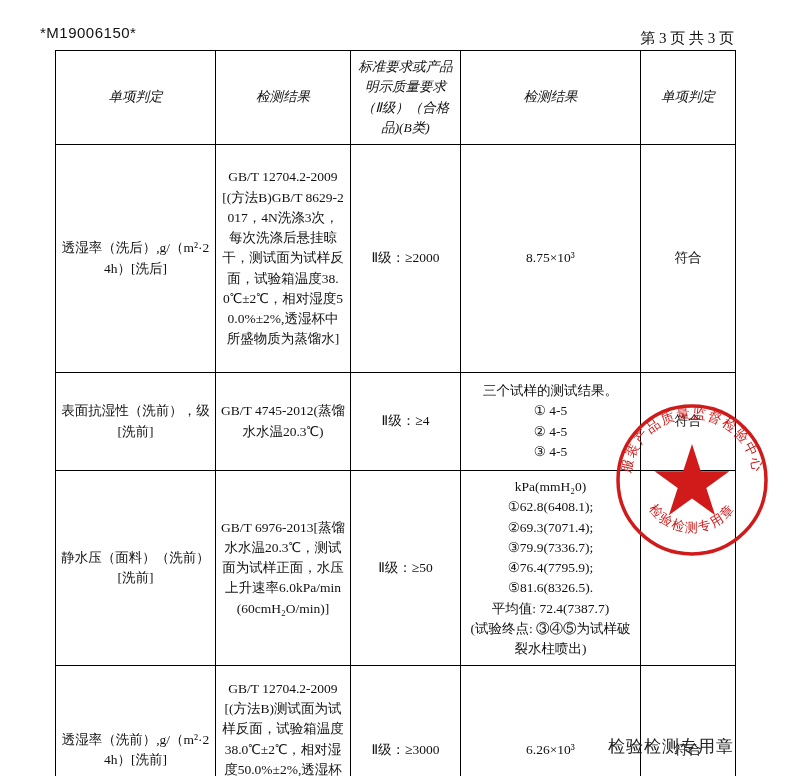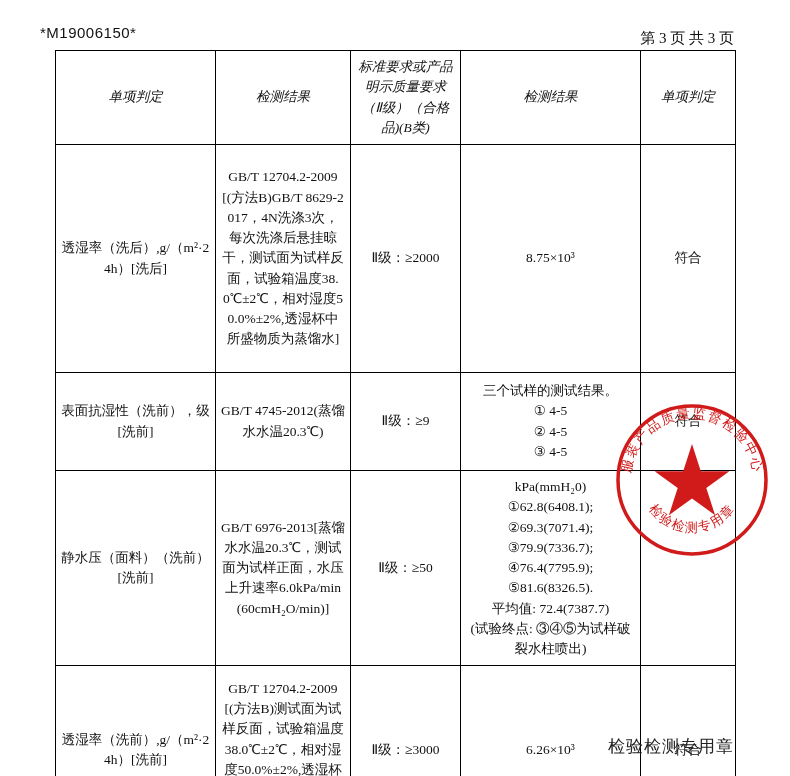--- a/index.html
+++ b/index.html
@@ -137,21 +137,21 @@
       <tr class="row-1">
         <td>透湿率（洗后）,g/（m²·24h）[洗后]</td>
         <td>GB/T 12704.2-2009[(方法B)GB/T 8629-2017，4N洗涤3次，每次洗涤后悬挂晾干，测试面为试样反面，试验箱温度38.0℃±2℃，相对湿度50.0%±2%,透湿杯中所盛物质为蒸馏水]</td>
         <td>Ⅱ级：≥2000</td>
         <td class="result-center">8.75×10³</td>
         <td>符合</td>
       </tr>
       <tr class="row-2">
         <td>表面抗湿性（洗前），级[洗前]</td>
         <td>GB/T 4745-2012(蒸馏水水温20.3℃)</td>
-        <td>Ⅱ级：≥9</td>
+        <td>Ⅱ级：≥4</td>
         <td class="cell-multiline result-left">三个试样的测试结果。
 ① 4-5
 ② 4-5
 ③ 4-5</td>
         <td>符合</td>
       </tr>
       <tr class="row-3">
         <td>静水压（面料）（洗前）[洗前]</td>
         <td>GB/T 6976-2013[蒸馏水水温20.3℃，测试面为试样正面，水压上升速率6.0kPa/min(60cmH₂O/min)]</td>
         <td>Ⅱ级：≥50</td>

